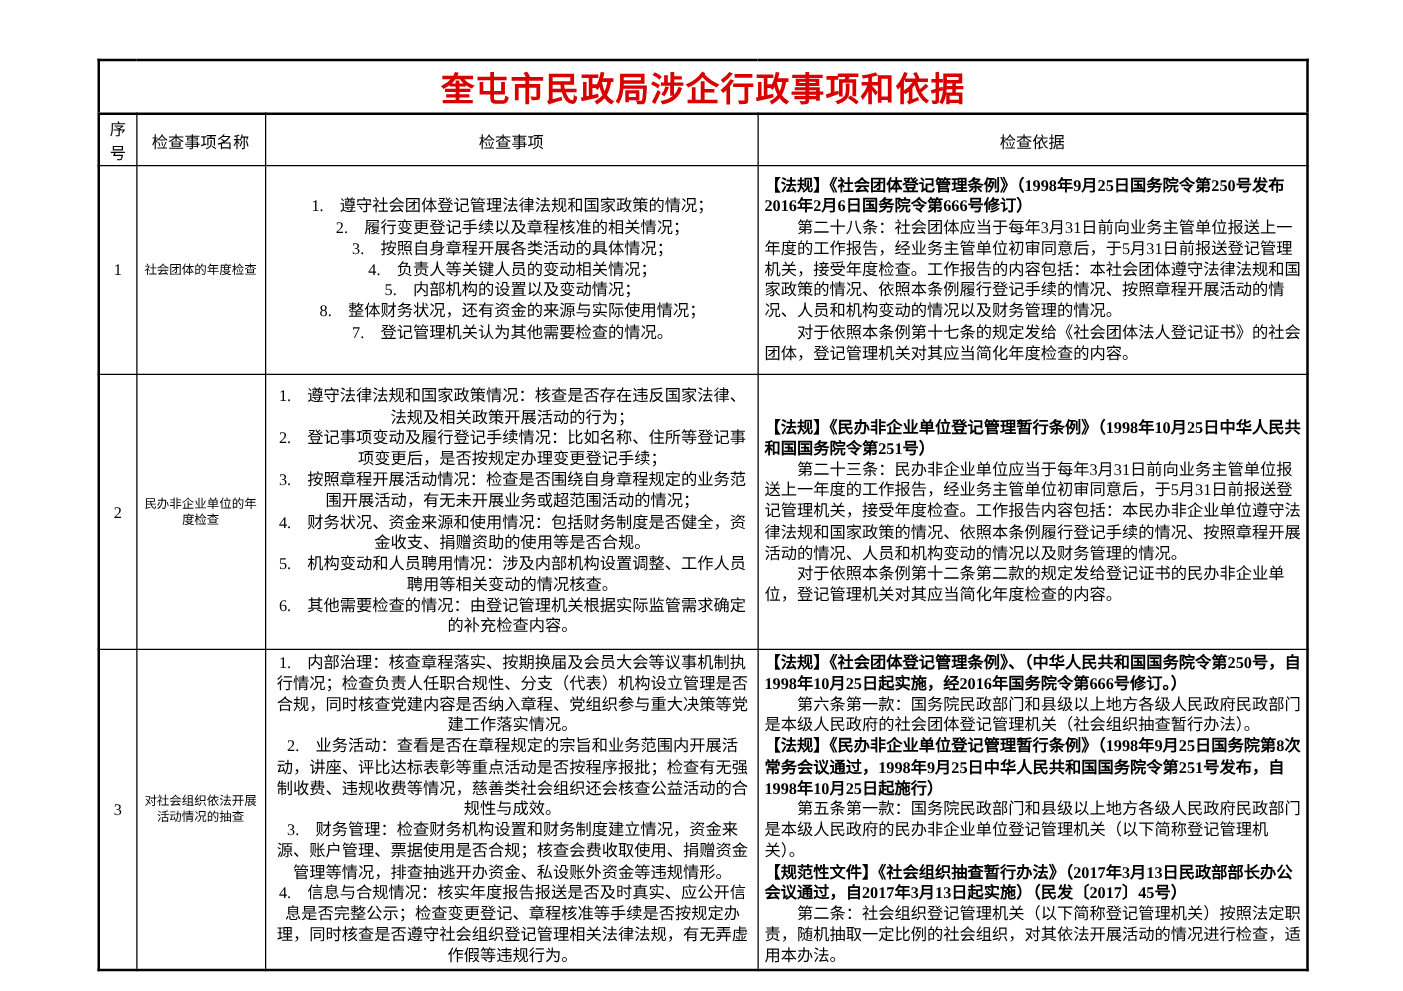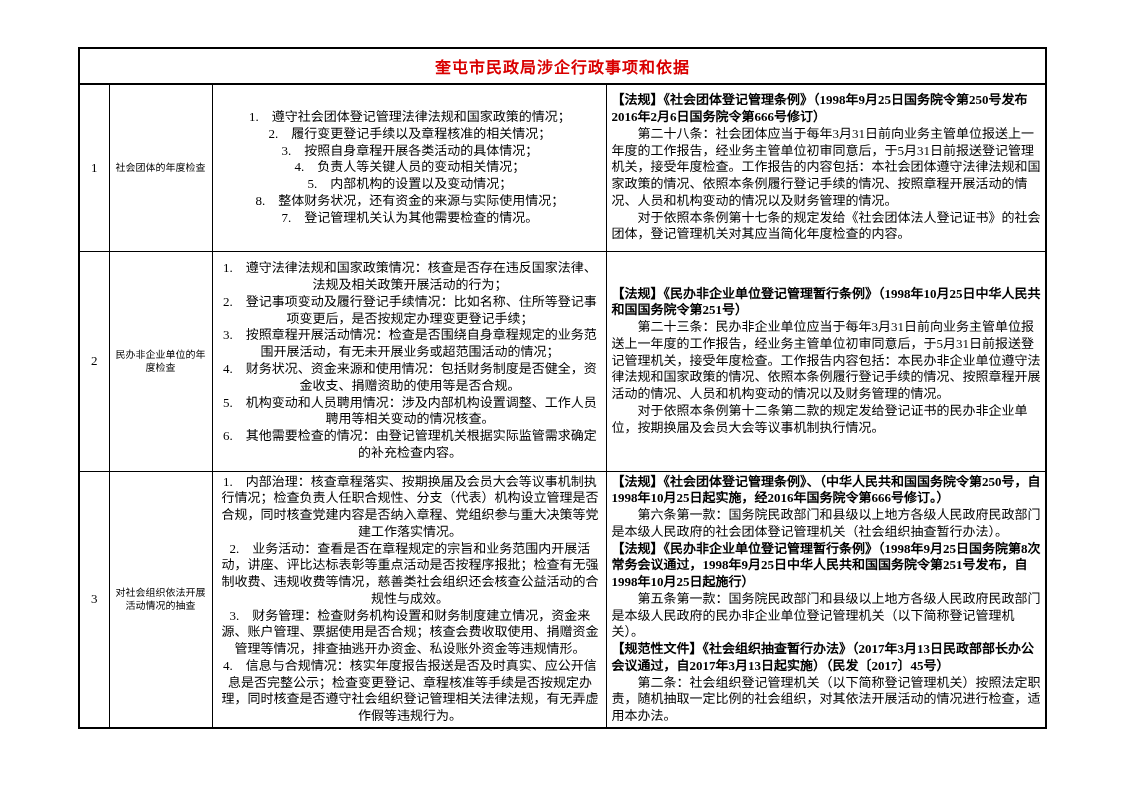--- a/index.html
+++ b/index.html
@@ -15,21 +15,21 @@
     border:2px solid #000;
   }
   table.doc th, table.doc td{
     border:1px solid #000;
     vertical-align:middle;
     font-weight:normal;
     overflow:hidden;
   }
   tr.title-row th{
     height:32px;
-    font-size:16px;
+    font-size:27px;
     font-weight:bold;
     color:#d90000;
     text-align:center;
     border-bottom:2px solid #000;
     letter-spacing:1px;
   }
   tr.header-row th{
     height:20px;
     font-size:13px;
     text-align:center;
@@ -74,20 +74,26 @@
     <colgroup>
       <col style="width:30px">
       <col style="width:103px">
       <col style="width:394px">
       <col style="width:440px">
     </colgroup>
     <thead>
       <tr class="title-row">
         <th colspan="4">奎屯市民政局涉企行政事项和依据</th>
       </tr>
+      <tr class="header-row">
+        <th>序号</th>
+        <th>检查事项名称</th>
+        <th>检查事项</th>
+        <th>检查依据</th>
+      </tr>
     </thead>
     <tbody id="tbody">
   <tr class="data-row">
     <td class="c-no">1</td>
     <td class="c-name">社会团体的年度检查</td>
     <td class="c-items">
             <div class="item">1.　遵守社会团体登记管理法律法规和国家政策的情况；</div>
             <div class="item">2.　履行变更登记手续以及章程核准的相关情况；</div>
             <div class="item">3.　按照自身章程开展各类活动的具体情况；</div>
             <div class="item">4.　负责人等关键人员的变动相关情况；</div>
@@ -109,21 +115,21 @@
             <div class="item">1.　遵守法律法规和国家政策情况：核查是否存在违反国家法律、法规及相关政策开展活动的行为；</div>
             <div class="item">2.　登记事项变动及履行登记手续情况：比如名称、住所等登记事项变更后，是否按规定办理变更登记手续；</div>
             <div class="item">3.　按照章程开展活动情况：检查是否围绕自身章程规定的业务范围开展活动，有无未开展业务或超范围活动的情况；</div>
             <div class="item">4.　财务状况、资金来源和使用情况：包括财务制度是否健全，资金收支、捐赠资助的使用等是否合规。</div>
             <div class="item">5.　机构变动和人员聘用情况：涉及内部机构设置调整、工作人员聘用等相关变动的情况核查。</div>
             <div class="item">6.　其他需要检查的情况：由登记管理机关根据实际监管需求确定的补充检查内容。</div>
           </td>
     <td class="c-basis">
             <div class="basis-p cite">【法规】《民办非企业单位登记管理暂行条例》（1998年10月25日中华人民共和国国务院令第251号）</div>
             <div class="basis-p body">第二十三条：民办非企业单位应当于每年3月31日前向业务主管单位报送上一年度的工作报告，经业务主管单位初审同意后，于5月31日前报送登记管理机关，接受年度检查。工作报告内容包括：本民办非企业单位遵守法律法规和国家政策的情况、依照本条例履行登记手续的情况、按照章程开展活动的情况、人员和机构变动的情况以及财务管理的情况。</div>
-            <div class="basis-p body">对于依照本条例第十二条第二款的规定发给登记证书的民办非企业单位，按期换届及会员大会等议事机制执行情况。</div>
+            <div class="basis-p body">对于依照本条例第十二条第二款的规定发给登记证书的民办非企业单位，登记管理机关对其应当简化年度检查的内容。</div>
           </td>
   </tr>
 
   <tr class="data-row">
     <td class="c-no">3</td>
     <td class="c-name">对社会组织依法开展活动情况的抽查</td>
     <td class="c-items">
             <div class="item">1.　内部治理：核查章程落实、按期换届及会员大会等议事机制执行情况；检查负责人任职合规性、分支（代表）机构设立管理是否合规，同时核查党建内容是否纳入章程、党组织参与重大决策等党建工作落实情况。</div>
             <div class="item">2.　业务活动：查看是否在章程规定的宗旨和业务范围内开展活动，讲座、评比达标表彰等重点活动是否按程序报批；检查有无强制收费、违规收费等情况，慈善类社会组织还会核查公益活动的合规性与成效。</div>
             <div class="item">3.　财务管理：检查财务机构设置和财务制度建立情况，资金来源、账户管理、票据使用是否合规；核查会费收取使用、捐赠资金管理等情况，排查抽逃开办资金、私设账外资金等违规情形。</div>

